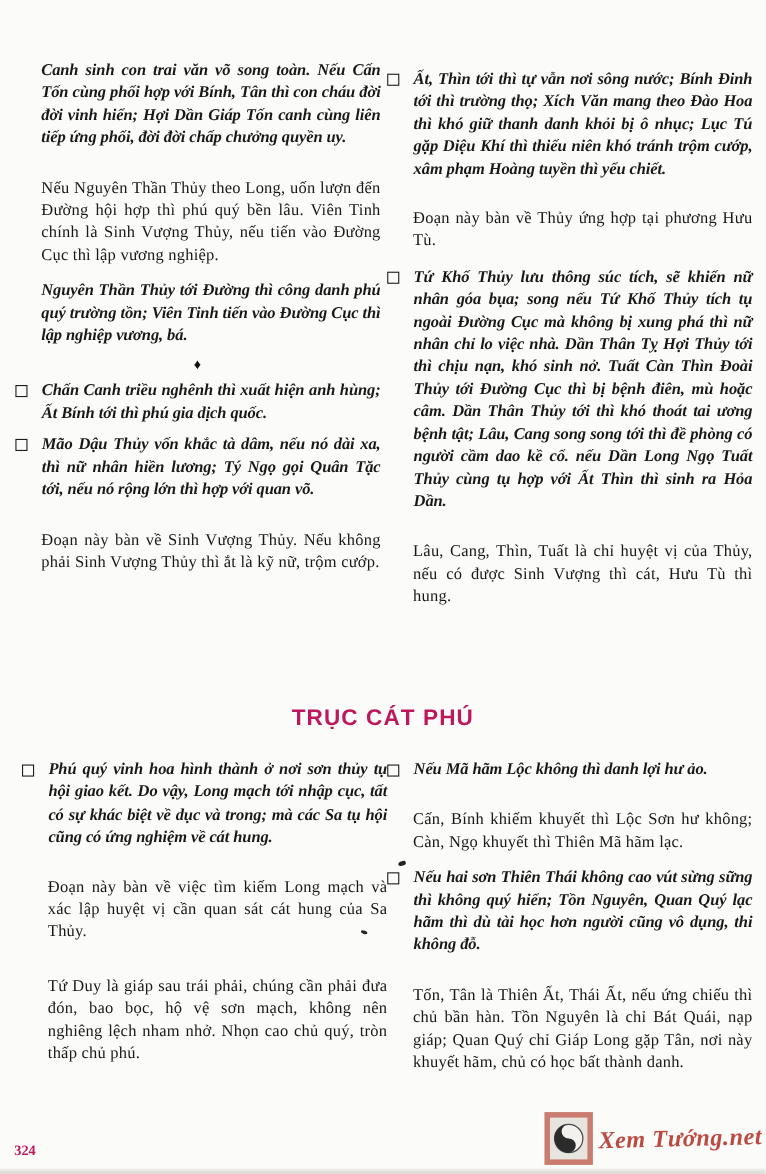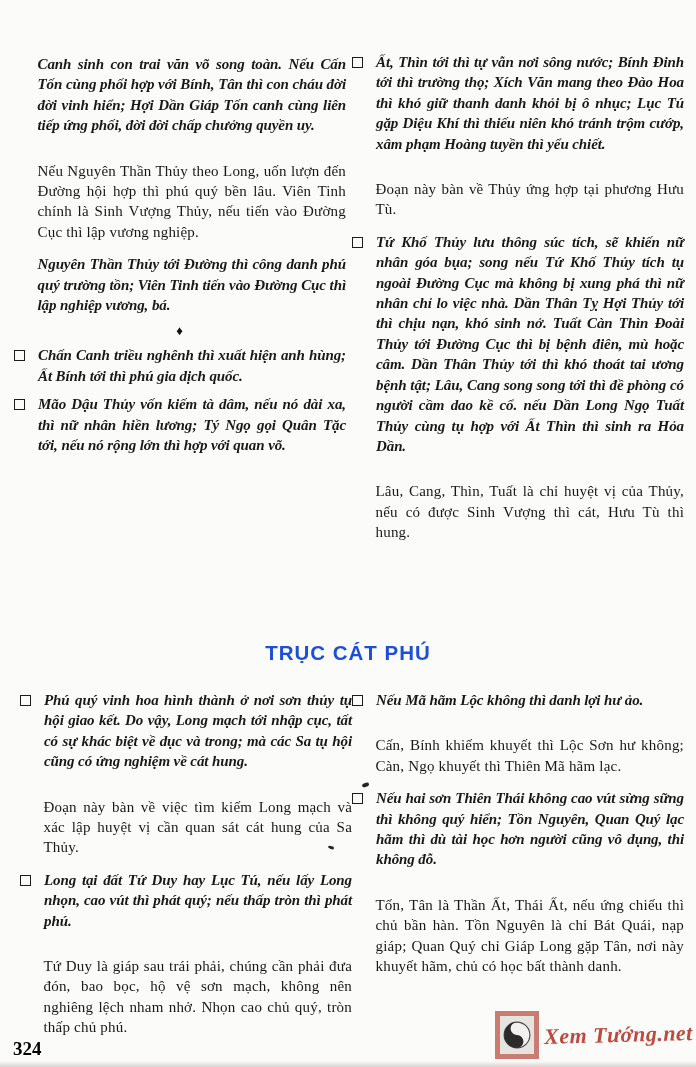--- a/index.html
+++ b/index.html
@@ -5,41 +5,41 @@
   html,body{margin:0;padding:0;}
   body{
     width:696px;height:1067px;position:relative;overflow:hidden;
     background:#fbfbf9;
     font-family:"Liberation Serif","DejaVu Serif",serif;
     color:#181818;
   }
   .page{position:absolute;inset:0;text-decoration:underline;}
   .col{position:absolute;width:333px;}
   .col-left-top{left:13px;top:54px;}
-  .col-right-top{left:351px;top:52px;}
+  .col-right-top{left:351px;top:62px;}
   .col-left-bottom{left:19px;top:690px;}
   .col-right-bottom{left:351px;top:690px;}
   .block{display:flex;align-items:flex-start;margin-bottom:8px;}
   .block p{margin:0;font-size:15px;line-height:20.4px;text-align:justify;}
   .quote p{font-style:italic;font-weight:bold;letter-spacing:-0.1px;}
   .comment p{font-weight:normal;letter-spacing:0.2px;margin-top:17px;}
   .comment{margin-bottom:12px;}
   .sq{
     flex:0 0 auto;width:9px;height:9px;border:1.7px solid #1c1c1c;
     margin:5px 13px 0 1px;background:transparent;
   }
   .indent{padding-left:24.5px;}
   .ornament{display:block;text-align:center;font-size:13px;margin:2px 0 6px 0;color:#111;}
   .heading{
     position:absolute;left:0;top:641px;width:100%;text-align:center;
     font-family:"Liberation Sans","DejaVu Sans",sans-serif;
-    font-weight:bold;font-size:20.5px;letter-spacing:1px;color:#1d4ed8;margin:0;
+    font-weight:bold;font-size:20.5px;letter-spacing:1px;color:#be185d;margin:0;
   }
   .page-number{
-    position:absolute;left:13px;top:1038px;font-size:19px;font-weight:bold;color:#000000;
+    position:absolute;left:13px;top:1038px;font-size:13px;font-weight:bold;color:#be185d;
   }
   .watermark{
     position:absolute;right:3px;top:1011px;display:flex;align-items:flex-start;gap:5px;
   }
   .wm-logo{
     width:34px;height:38px;border:5px solid #c97c6f;background:#e6e4df;
     display:flex;align-items:center;justify-content:center;
   }
   .wm-text{
     font-family:"Liberation Serif",serif;font-style:italic;font-weight:bold;
@@ -71,21 +71,24 @@
     <div class="block quote indent">
       <p>Nguyên Thần Thủy tới Đường thì công danh phú quý trường tồn; Viên Tinh tiến vào Đường Cục thì lập nghiệp vương, bá.</p>
     </div>
     <span class="ornament">♦</span>
     <div class="block quote">
       <span class="sq"></span>
       <p>Chấn Canh triều nghênh thì xuất hiện anh hùng; Ất Bính tới thì phú gia dịch quốc.</p>
     </div>
     <div class="block quote">
       <span class="sq"></span>
-      <p>Mão Dậu Thủy vốn kiếm tà dâm, nếu nó dài xa, thì nữ nhân hiền lương; Tý Ngọ gọi Quân Tặc tới, nếu nó rộng lớn thì hợp với quan võ.</p>
+      <p>Mão Dậu Thủy vốn khắc tà dâm, nếu nó dài xa, thì nữ nhân hiền lương; Tý Ngọ gọi Quân Tặc tới, nếu nó rộng lớn thì hợp với quan võ.</p>
+    </div>
+    <div class="block comment indent">
+      <p>Đoạn này bàn về Sinh Vượng Thủy. Nếu không phải Sinh Vượng Thủy thì ắt là kỹ nữ, trộm cướp.</p>
     </div>
   </div>
 
   <div class="col col-right-top">
     <div class="block quote">
       <span class="sq"></span>
       <p>Ất, Thìn tới thì tự vẫn nơi sông nước; Bính Đinh tới thì trường thọ; Xích Văn mang theo Đào Hoa thì khó giữ thanh danh khỏi bị ô nhục; Lục Tú gặp Diệu Khí thì thiếu niên khó tránh trộm cướp, xâm phạm Hoàng tuyền thì yểu chiết.</p>
     </div>
     <div class="block comment indent">
       <p>Đoạn này bàn về Thủy ứng hợp tại phương Hưu Tù.</p>
@@ -102,43 +105,39 @@
   <h1 class="heading">TRỤC CÁT PHÚ</h1>
 
   <div class="col col-left-bottom">
     <div class="block quote">
       <span class="sq"></span>
       <p>Phú quý vinh hoa hình thành ở nơi sơn thủy tụ hội giao kết. Do vậy, Long mạch tới nhập cục, tất có sự khác biệt về dục và trong; mà các Sa tụ hội cũng có ứng nghiệm về cát hung.</p>
     </div>
     <div class="block comment indent">
       <p>Đoạn này bàn về việc tìm kiếm Long mạch và xác lập huyệt vị cần quan sát cát hung của Sa Thủy.</p>
     </div>
-    <div class="block quote">
-      <span class="sq"></span>
-      <p>Long tại đất Tứ Duy hay Lục Tú, nếu lấy Long nhọn, cao vút thì phát quý; nếu thấp tròn thì phát phú.</p>
-    </div>
     <div class="block comment indent">
       <p>Tứ Duy là giáp sau trái phải, chúng cần phải đưa đón, bao bọc, hộ vệ sơn mạch, không nên nghiêng lệch nham nhở. Nhọn cao chủ quý, tròn thấp chủ phú.</p>
     </div>
   </div>
 
   <div class="col col-right-bottom">
     <div class="block quote">
       <span class="sq"></span>
       <p>Nếu Mã hãm Lộc không thì danh lợi hư ảo.</p>
     </div>
     <div class="block comment indent">
       <p>Cấn, Bính khiếm khuyết thì Lộc Sơn hư không; Càn, Ngọ khuyết thì Thiên Mã hãm lạc.</p>
     </div>
     <div class="block quote">
       <span class="sq"></span>
       <p>Nếu hai sơn Thiên Thái không cao vút sừng sững thì không quý hiển; Tồn Nguyên, Quan Quý lạc hãm thì dù tài học hơn người cũng vô dụng, thi không đỗ.</p>
     </div>
     <div class="block comment indent">
-      <p>Tốn, Tân là Thần Ất, Thái Ất, nếu ứng chiếu thì chủ bần hàn. Tồn Nguyên là chỉ Bát Quái, nạp giáp; Quan Quý chỉ Giáp Long gặp Tân, nơi này khuyết hãm, chủ có học bất thành danh.</p>
+      <p>Tốn, Tân là Thiên Ất, Thái Ất, nếu ứng chiếu thì chủ bần hàn. Tồn Nguyên là chỉ Bát Quái, nạp giáp; Quan Quý chỉ Giáp Long gặp Tân, nơi này khuyết hãm, chủ có học bất thành danh.</p>
     </div>
   </div>
 
   <span class="artifact artifact-1"></span>
   <span class="artifact artifact-2"></span>
 
   <div class="page-number">324</div>
 
   <div class="watermark">
     <span class="wm-logo">

